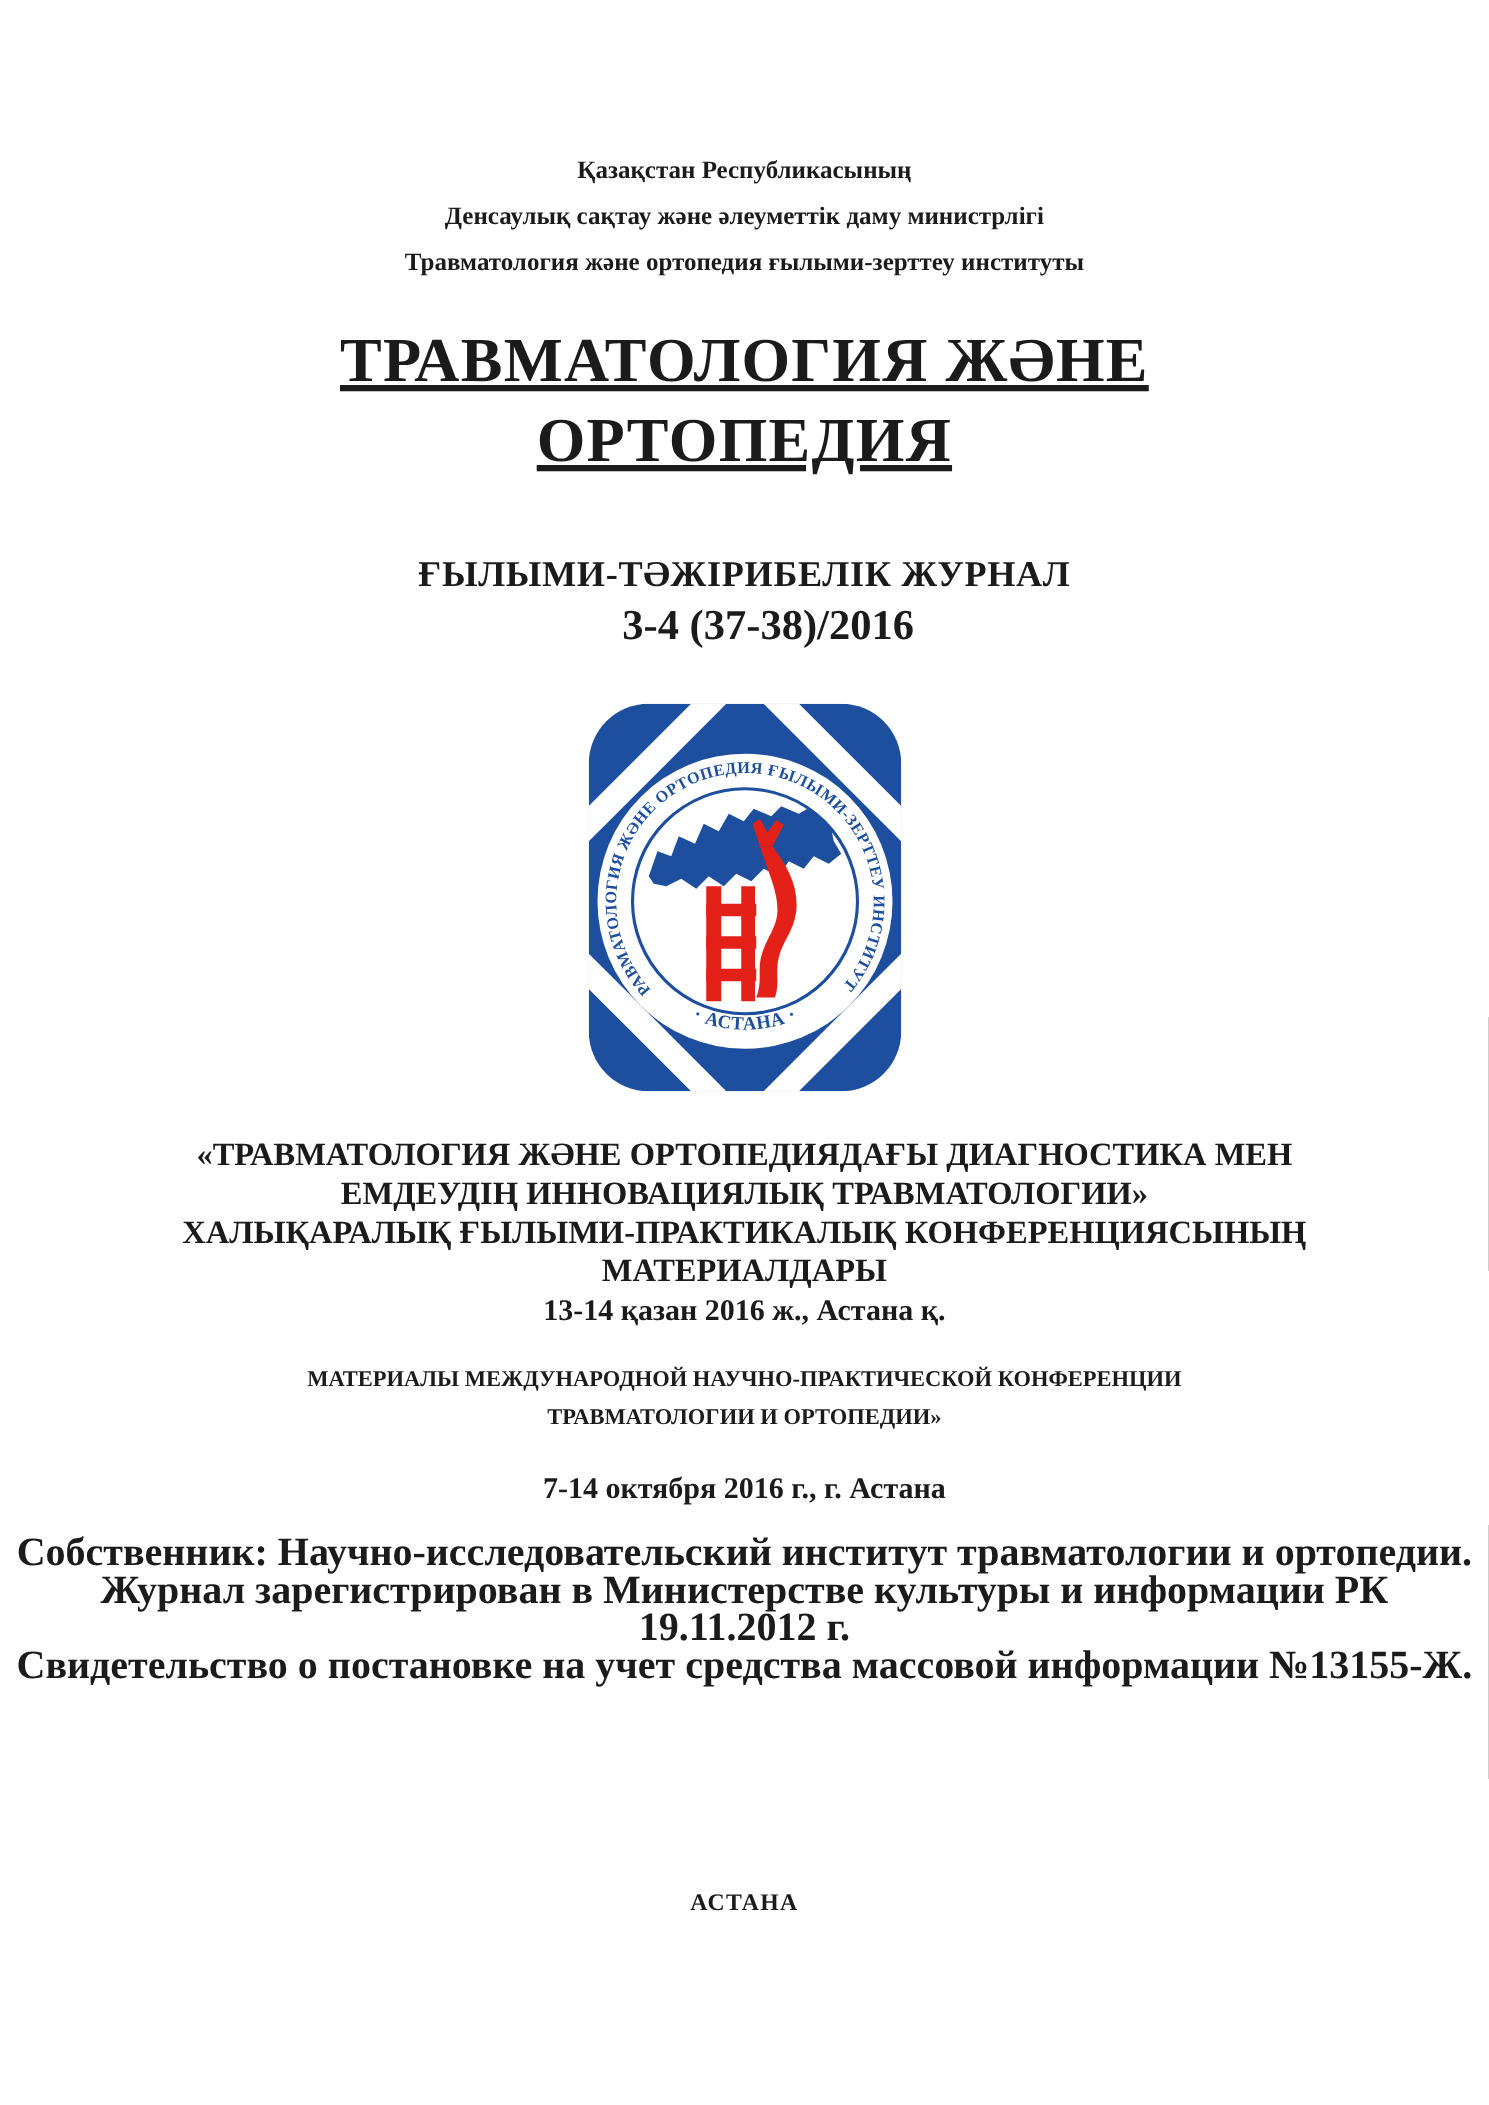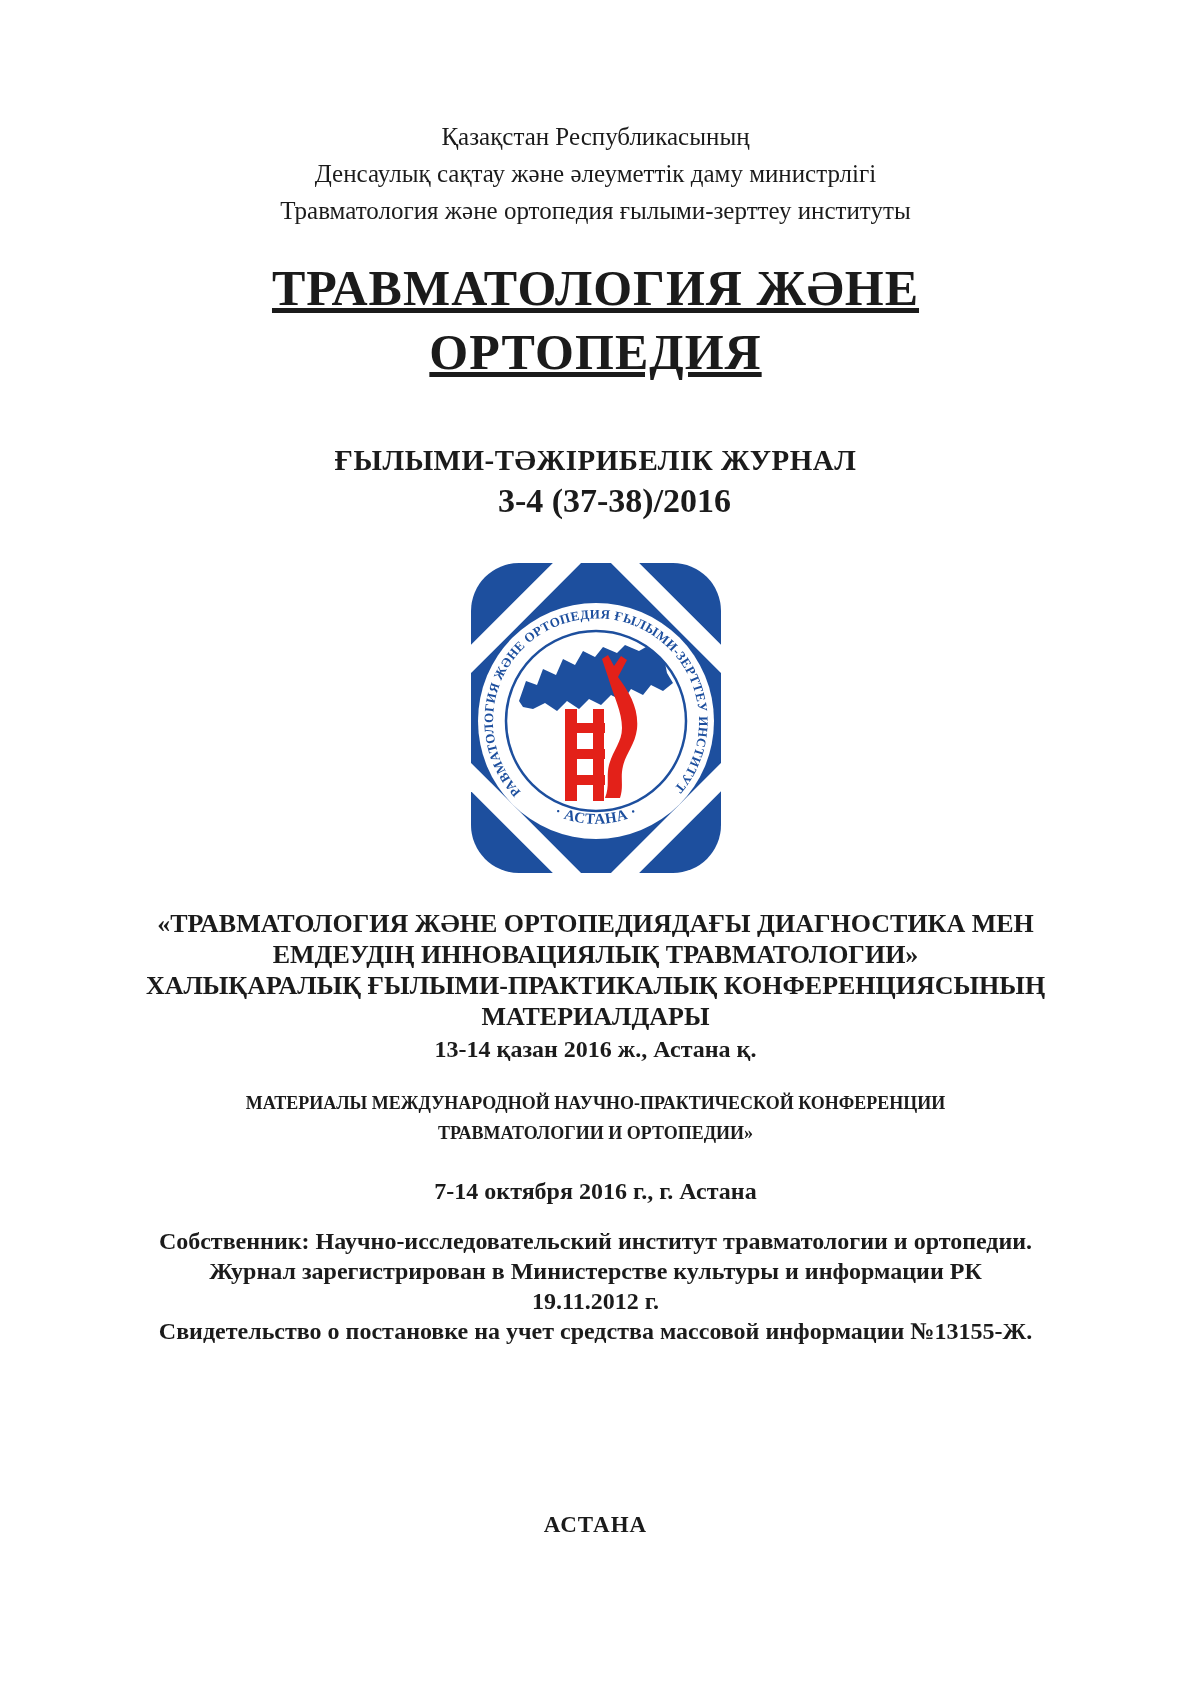--- a/index.html
+++ b/index.html
@@ -6,32 +6,32 @@
   .page{
     position:relative;
     width:1191px;height:1684px;
     margin:0 auto;
     background:#ffffff;
     font-family:"Liberation Serif","DejaVu Serif",serif;
     color:#1b1b1b;
     overflow:hidden;
   }
   .center{position:absolute;left:0;width:100%;text-align:center;}
-  .ministry{top:118px;font-size:25px;line-height:37px;font-weight:normal;}
+  .ministry{top:118px;font-size:20px;line-height:37px;font-weight:bold;}
   .main-title{top:256px;font-size:50px;line-height:64px;font-weight:bold;letter-spacing:1px;text-decoration:underline;}
   .subtitle{top:444px;font-size:29px;font-weight:bold;letter-spacing:.5px;}
   .issue{top:482px;font-size:34px;font-weight:bold;padding-left:19px;}
   .logo-wrap{top:563px;}
   .logo-wrap svg{display:inline-block;}
   .conf-kz{top:908px;font-size:26px;line-height:31px;font-weight:bold;}
   .conf-kz-date{top:1036px;font-size:24px;font-weight:bold;}
   .conf-ru{top:1088px;font-size:18px;line-height:30px;font-weight:bold;}
   .conf-ru-date{top:1178px;font-size:24px;font-weight:bold;}
-  .imprint{top:1226px;font-size:24px;line-height:30px;font-weight:bold;}
-  .city{top:1512px;font-size:23px;font-weight:bold;letter-spacing:1px;}
+  .imprint{top:1226px;font-size:32px;line-height:30px;font-weight:bold;}
+  .city{top:1512px;font-size:19px;font-weight:bold;letter-spacing:1px;}
   .line{white-space:nowrap;}
 </style>
 </head>
 <body>
 
 <div class="page">
 
   <div class="center ministry">
     <div class="line">Қазақстан Республикасының</div>
     <div class="line">Денсаулық сақтау және әлеуметтік даму министрлігі</div>

